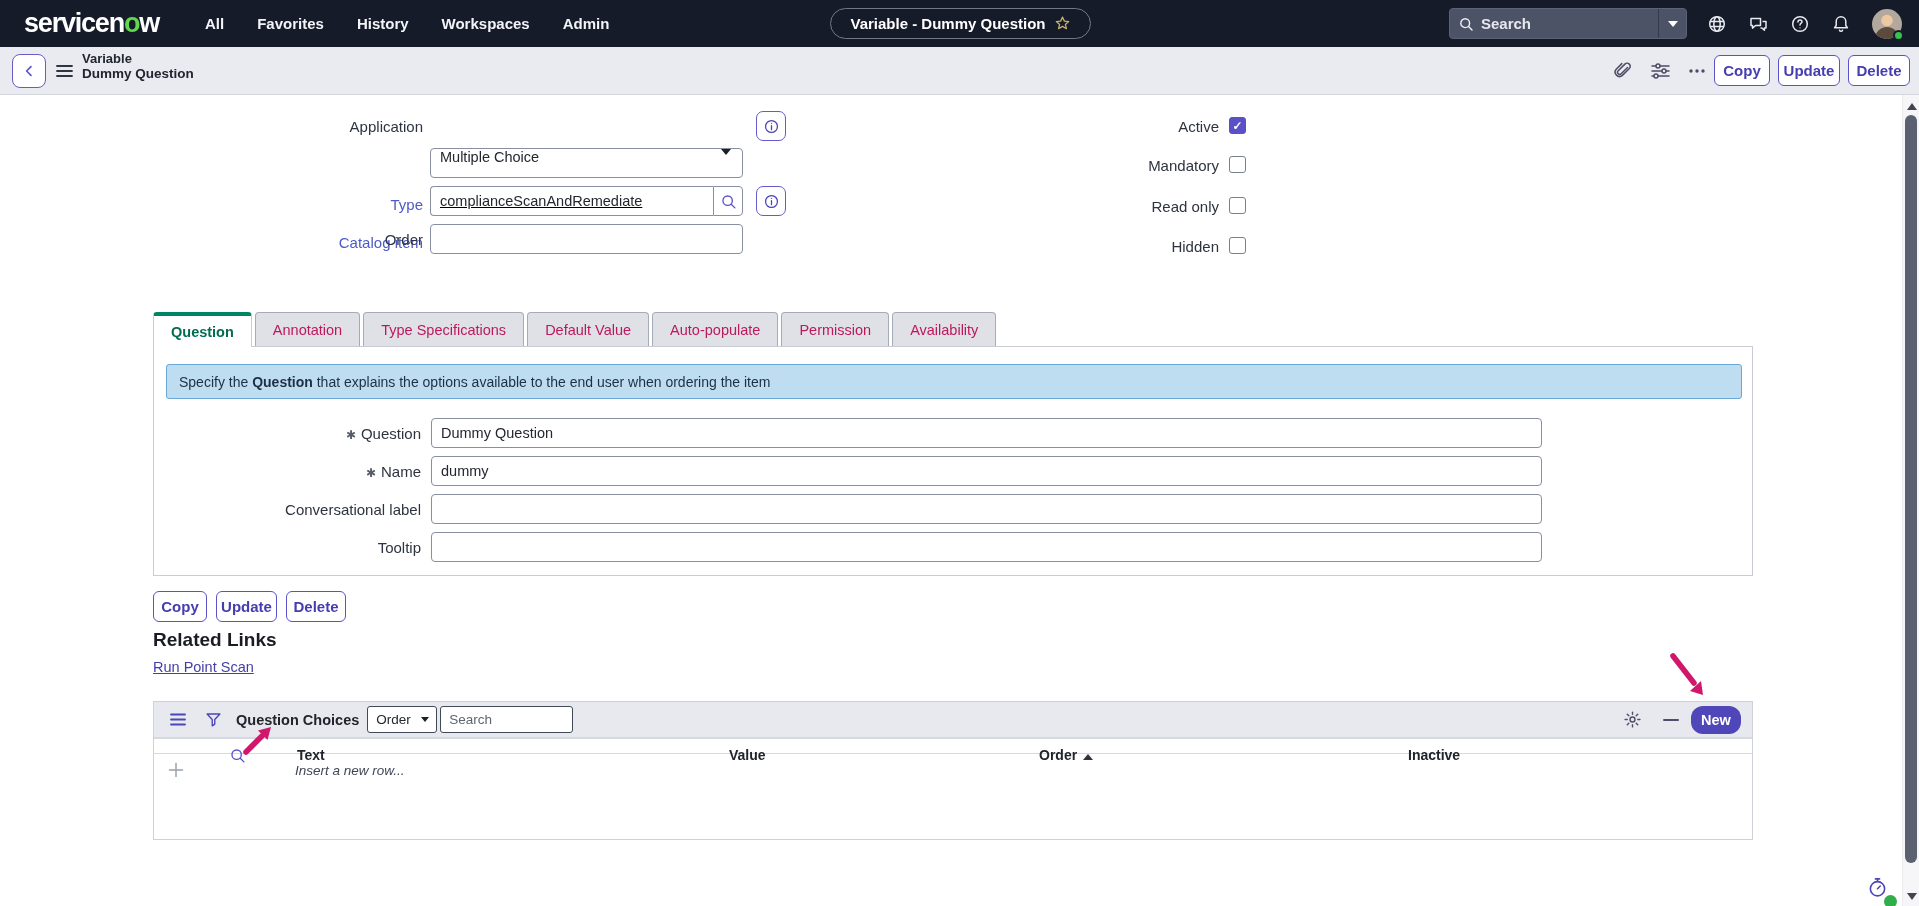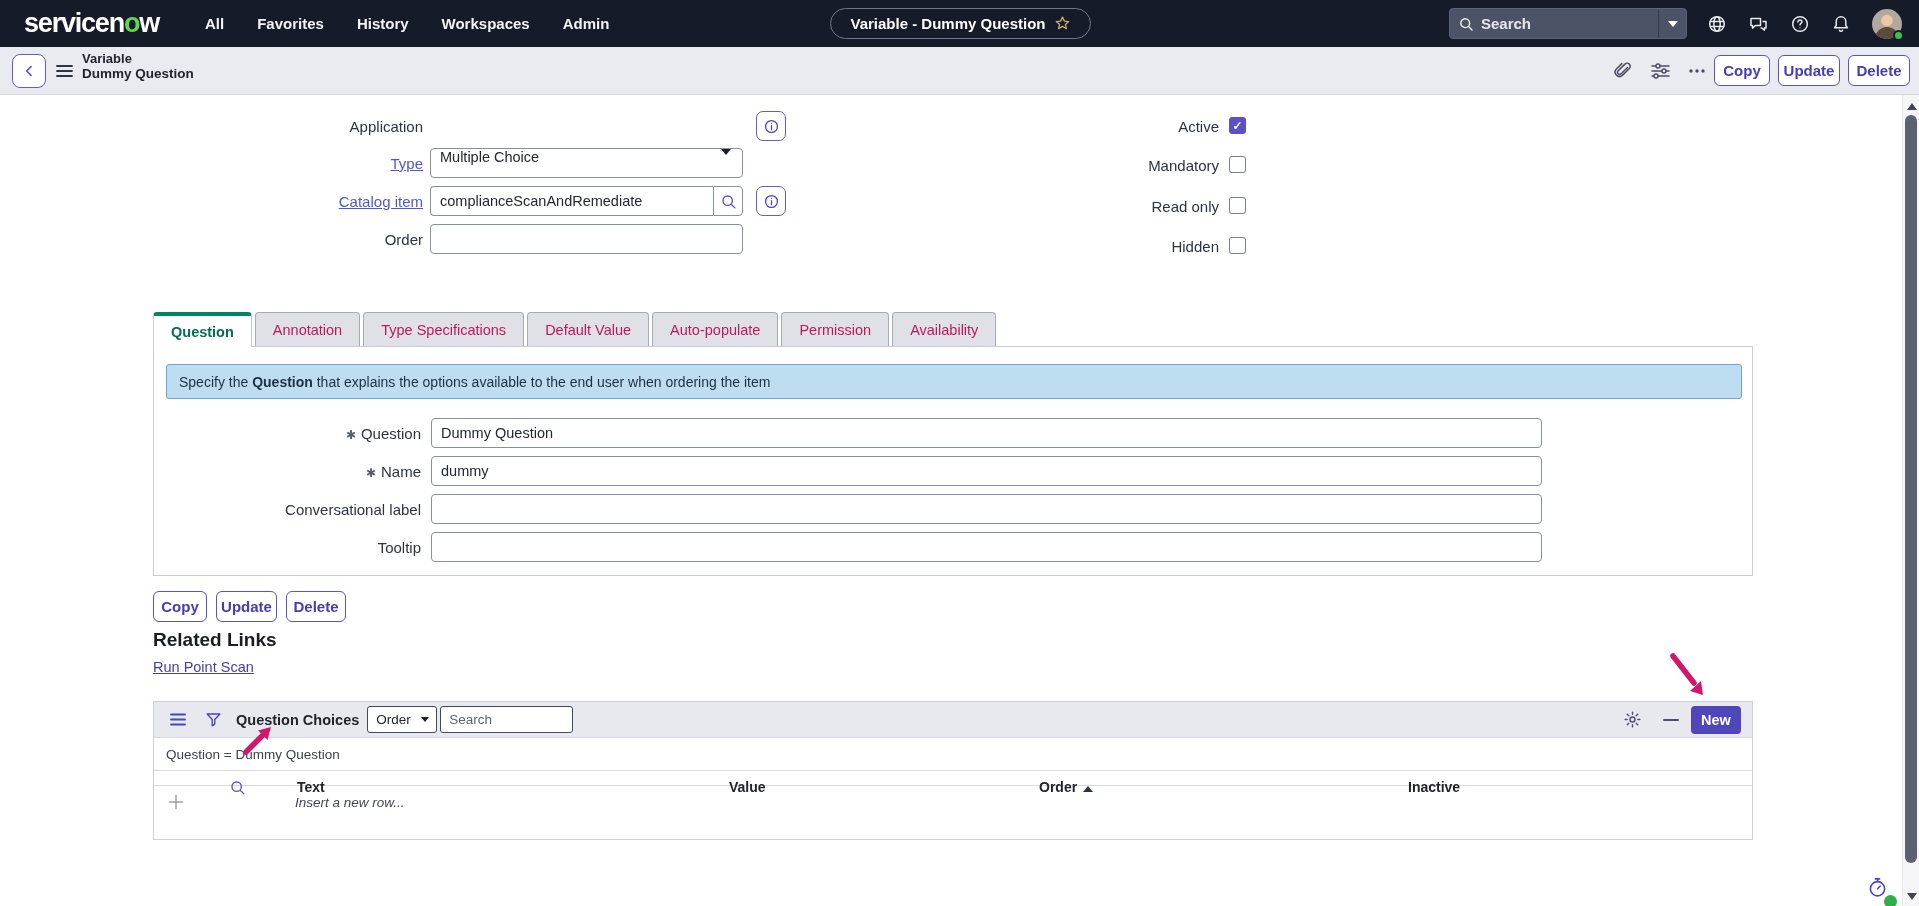--- a/index.html
+++ b/index.html
@@ -30,26 +30,26 @@
   .back-btn { position:absolute; left:12px; top:54px; width:34px; height:34px; background:#fff; border:1px solid #655cc9; border-radius:8px; display:flex; align-items:center; justify-content:center; color:#5a52c8; cursor:pointer; }
   .tb-burger { position:absolute; left:56px; top:64px; color:#2f3542; cursor:pointer; }
   .rec-titles { position:absolute; left:82px; top:51px; line-height:15px; }
   .rec-type { font-size:13px; font-weight:700; color:#21252e; }
   .rec-name { font-size:13.5px; font-weight:600; color:#21252e; }
   .tb-icons { position:absolute; top:47px; height:48px; display:flex; align-items:center; color:#4c4c66; }
   .tb-btn { position:absolute; top:55px; height:31px; background:#fff; border:1px solid #5a52c8; border-radius:6px; color:#463dae; font-size:15px; font-weight:600; display:flex; align-items:center; justify-content:center; cursor:pointer; font-family:"Liberation Sans",sans-serif; }
 
   
   .flabel { position:absolute; font-size:15px; color:#2e3340; text-align:right; }
-  .flabel.link { color:#4d5ac9; text-decoration:underline; cursor:pointer; }
+  .flabel.link { color:#4d5ac9; cursor:pointer;margin-top:41px; }
   .finput { position:absolute; height:30px; border:1px solid #888fa0; border-radius:4px; background:#fff; font-size:14.5px; color:#23272f; padding:0 9px; outline:none; font-family:"Liberation Sans",sans-serif; }
   .finput.readonly { background:#e3e5eb; border-color:#e3e5eb; }
   .fselect { position:absolute; height:30px; border:1px solid #888fa0; border-radius:4px; background:#fff; font-size:14.5px; color:#23272f; padding:0 9px; display:flex; align-items:flex-start; cursor:pointer; }
   .fselect .tri { position:absolute; right:11px; width:0; height:0; border-left:5px solid transparent; border-right:5px solid transparent; border-top:6px solid #1c1f26; }
-  .input-group { position:absolute; display:flex; }
+  .input-group { position:absolute; display:flex;text-decoration:underline; }
   .input-group input { height:30px; border:1px solid #888fa0; border-right:none; border-radius:4px 0 0 4px; font-size:14.5px; color:#23272f; padding:0 9px; outline:none; width:283px; font-family:"Liberation Sans",sans-serif; }
   .ref-search-btn { width:30px; height:30px; border:1px solid #888fa0; border-radius:0 4px 4px 0; background:#fff; display:flex; align-items:center; justify-content:center; color:#5a52c8; cursor:pointer; }
   .info-btn { position:absolute; width:30px; height:30px; border:1px solid #655cc9; border-radius:7px; background:#fff; color:#4a45b8; display:flex; align-items:center; justify-content:center; cursor:pointer; }
   .cb { position:absolute; width:17px; height:17px; border:1.5px solid #7a7f8e; border-radius:3px; background:#fff; cursor:pointer; }
   .cb.checked { background:#5a50c8; border-color:#5a50c8; color:#fff; font-size:12px; font-weight:bold; display:flex; align-items:center; justify-content:center; }
 
   
   .tabstrip { position:absolute; left:153px; top:312px; height:34px; display:flex; gap:3px; align-items:flex-end; z-index:3; }
   .tab { height:34px; padding:0 17px; display:flex; align-items:center; background:#dfe1e7; border:1px solid #a6abb8; border-bottom:none; border-radius:4px 4px 0 0; font-size:14.5px; font-weight:500; color:#be185d; cursor:pointer; }
   .tab.active { height:35px; background:#fff; border:1px solid #c9ccd4; border-bottom:none; border-top:4px solid #038463; color:#036d52; font-weight:700; margin-bottom:-1px; }
@@ -68,21 +68,21 @@
   .list-header { height:36px; background:#e7e9ee; border-bottom:1px solid #d6d9df; display:flex; align-items:center; }
   .lh-burger { margin-left:16px; color:#4a45b8; display:flex; cursor:pointer; }
   .lh-funnel { margin-left:19px; color:#4a45b8; display:flex; cursor:pointer; }
   .list-title { margin-left:14px; font-size:14.5px; font-weight:700; color:#21242c; }
   .lh-select { margin-left:8px; width:70px; height:27px; background:#fff; border:1px solid #424a59; border-radius:3px; display:flex; align-items:center; padding:0 8px; font-size:13.5px; color:#23272f; cursor:pointer; position:relative; }
   .lh-select .tri { position:absolute; right:7px; width:0; height:0; border-left:4px solid transparent; border-right:4px solid transparent; border-top:5px solid #1c1f26; }
   .lh-search { margin-left:3px; width:133px; height:27px; border:1px solid #424a59; border-radius:3px; font-size:13.5px; padding:0 8px; outline:none; font-family:"Liberation Sans",sans-serif; color:#23272f; }
   .lh-search::placeholder { color:#5d6472; opacity:1; }
   .lh-gear { margin-left:auto; color:#4e4e6a; display:flex; cursor:pointer; }
   .lh-minus { margin-left:21px; color:#4e4e6a; display:flex; cursor:pointer; }
-  .new-btn { margin-left:12px; margin-right:11px; width:50px; height:28px; background:#4f46ba; border:none; border-radius:4px; color:#fff; font-size:14.5px; font-weight:600; cursor:pointer; font-family:"Liberation Sans",sans-serif; }
+  .new-btn { margin-left:12px; margin-right:11px; width:50px; height:28px; background:#4f46ba; border:none; border-radius:12px; color:#fff; font-size:14.5px; font-weight:600; cursor:pointer; font-family:"Liberation Sans",sans-serif; }
   .list-crumb { height:32px; display:flex; align-items:center; padding-left:12px; font-size:13.5px; color:#3b4150; }
   .list-colhead { height:16px; border-top:1px solid #d6d9df; border-bottom:1px solid #d6d9df; position:relative; }
   .colhead-cell { position:absolute; top:8px; font-size:14px; font-weight:700; color:#21242c; cursor:pointer; }
   .sort-asc { display:inline-block; width:0; height:0; border-left:5px solid transparent; border-right:5px solid transparent; border-bottom:6px solid #2e3340; margin-left:6px; }
   .col-search { position:absolute; left:75px; top:8px; color:#5a52c8; cursor:pointer; }
   .list-emptyrow { height:34px; position:relative; }
   .row-plus { position:absolute; left:14px; top:8px; color:#9aa0ac; cursor:pointer; }
   .empty-text { position:absolute; left:141px; top:9px; font-size:13.5px; font-style:italic; color:#414654; }
 
   
@@ -317,21 +317,20 @@
             <path d="M10 2.2v2.2M10 15.6v2.2M2.2 10h2.2M15.6 10h2.2M4.5 4.5l1.6 1.6M13.9 13.9l1.6 1.6M15.5 4.5l-1.6 1.6M6.1 13.9l-1.6 1.6" stroke-linecap="round"></path>
           </svg>
       </span>
       <span class="lh-minus">
         <svg width="16" height="4" viewBox="0 0 16 4" stroke="currentColor" stroke-width="2" stroke-linecap="round">
             <line x1="1" y1="2" x2="15" y2="2"></line>
           </svg>
       </span>
       <button class="new-btn">New</button>
     </div>
-    <div class="list-crumb">Question = Dummy Question</div>
     <div class="list-colhead">
       <span class="col-search">
         <svg width="17" height="17" viewBox="0 0 20 20" fill="none" stroke="currentColor" stroke-width="1.6" stroke-linecap="round">
             <circle cx="9" cy="9" r="5.5"></circle>
             <line x1="13.2" y1="13.2" x2="17.5" y2="17.5"></line>
           </svg>
       </span>
       <span class="colhead-cell" style="left:143px;">Text</span>
       <span class="colhead-cell" style="left:575px;">Value</span>
       <span class="colhead-cell" style="left:885px;"><span>Order</span><span class="sort-asc"></span></span>

